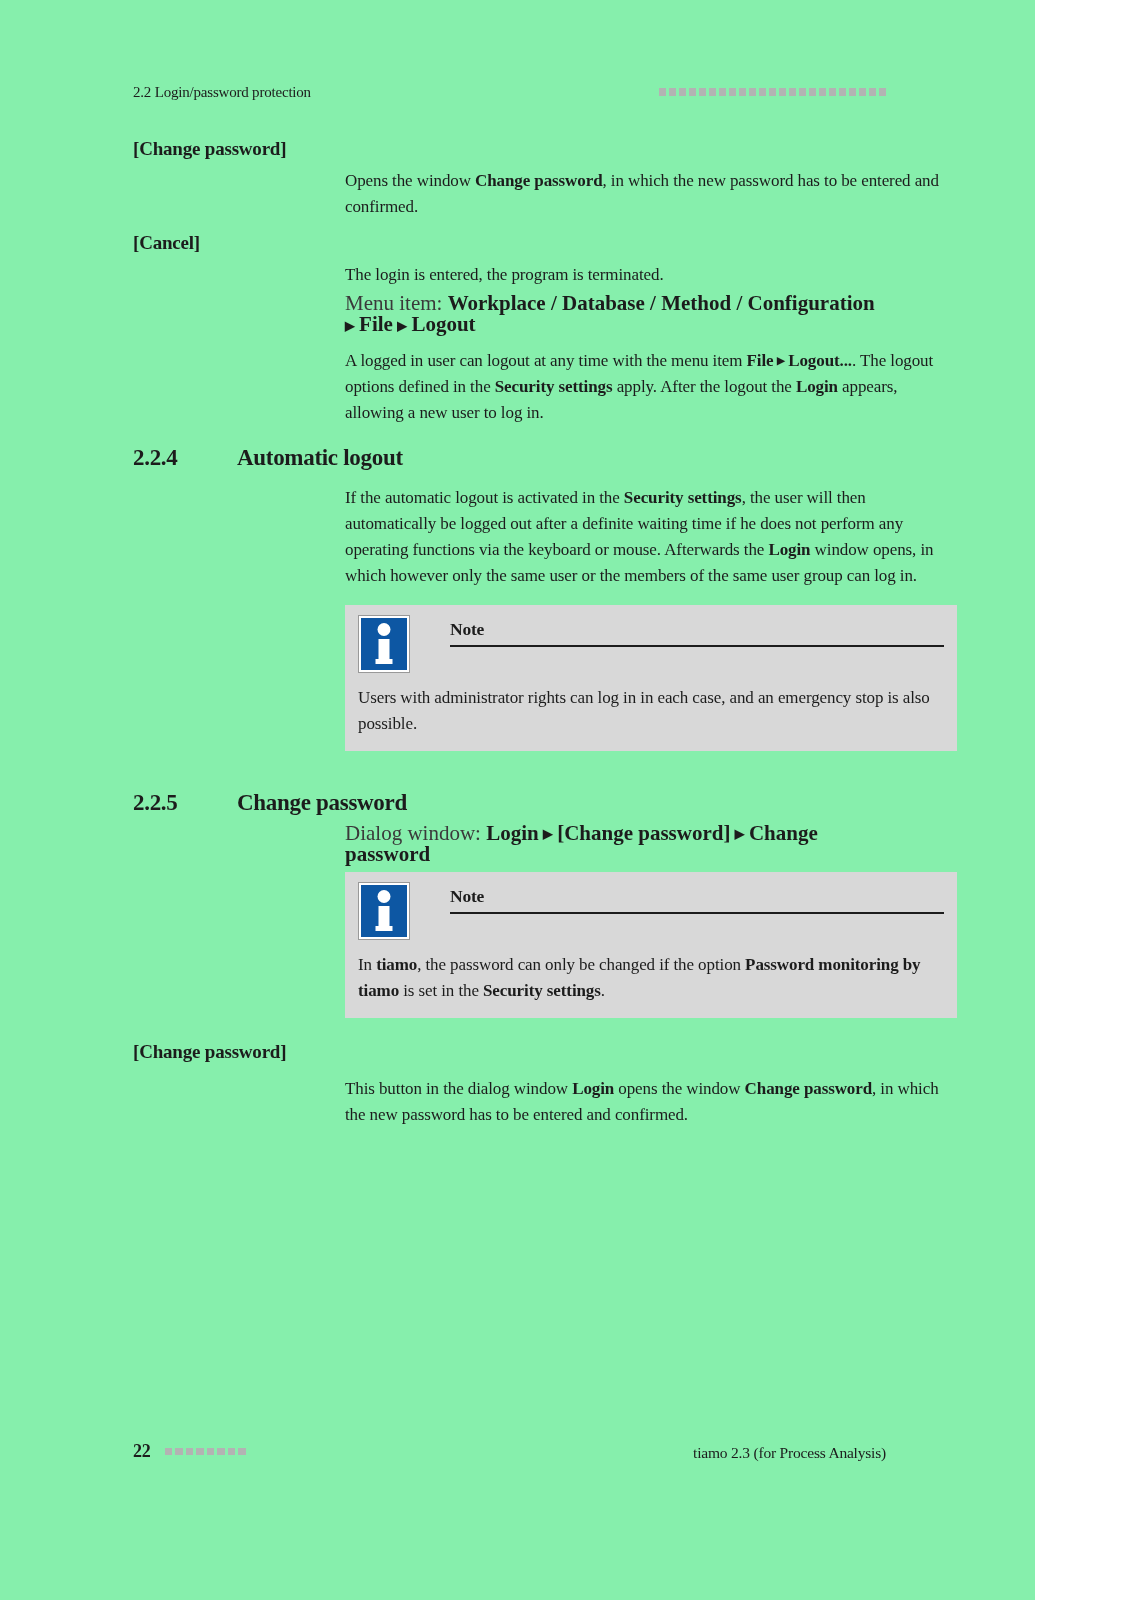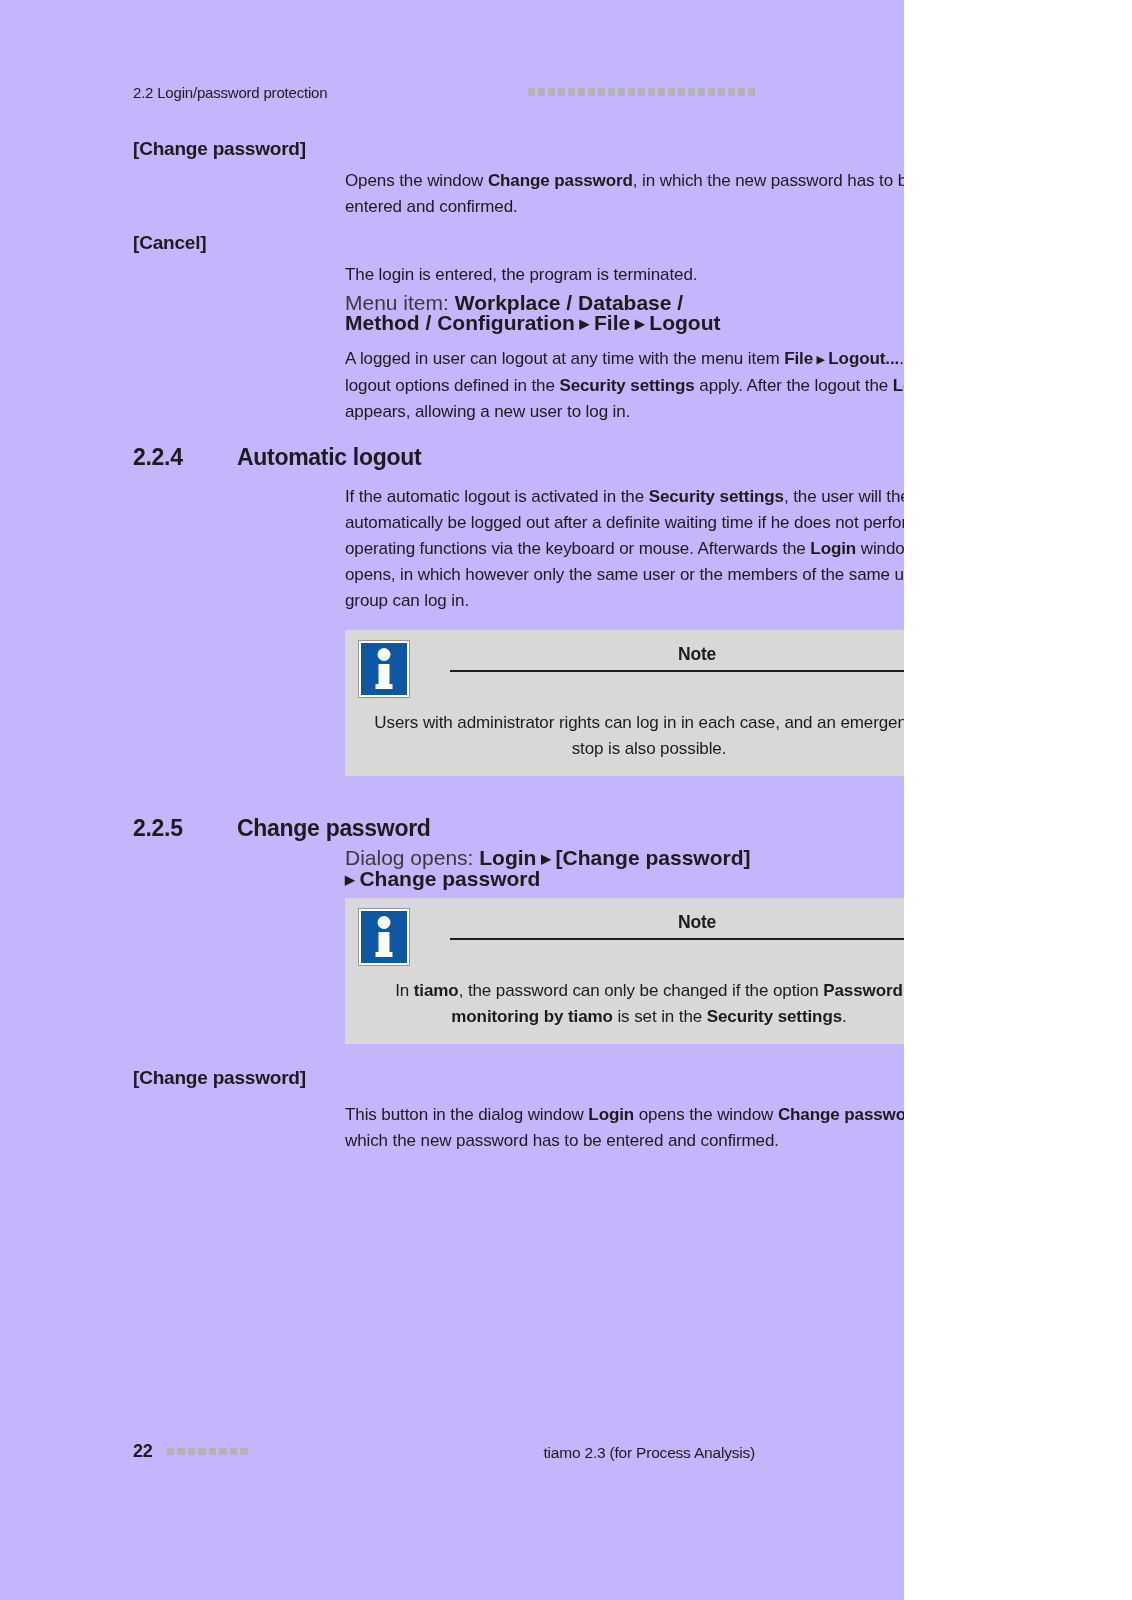--- a/index.html
+++ b/index.html
@@ -1,20 +1,20 @@
 <!DOCTYPE html>
 <html style="--note-bg: #d8d8d8; --icon-blue: #0d57a3; --square-gray: #b3b3b3;"><head>
 <meta charset="utf-8">
 <style>
   html,body{margin:0;padding:0;background:#fff;}
   .page{
     position:relative;
-    width:904px;height:1600px;
-    background:#c4b5fd;
-    font-family:Liberation Sans, sans-serif;
+    width:1035px;height:1600px;
+    background:#86efac;
+    font-family:Liberation Serif, serif;
     color:#1c1c1c;
     overflow:hidden;
   }
   .content{padding:84px 149px 0 133px;}
 
   
   .hdr{display:flex;justify-content:space-between;align-items:center;height:16px;}
   .hdr-label{font-size:15px;letter-spacing:-0.2px;}
   .sqrow{display:flex;gap:2.5px;align-items:center;}
   .sq{width:7.5px;height:7.5px;background:var(--square-gray,#b3b3b3);flex:none;}
@@ -41,21 +41,21 @@
   .sec .num{width:104px;flex:none;}
 
   
   .ref{margin:5px 0 0 212px;font-size:21px;line-height:20px;}
   .ref-224{margin-top:4px;}
   .ref-225{margin-top:6px;}
   .ref .lbl{color:#3a3a3a;}
 
   
   .note{margin:16px 0 0 212px;width:612px;box-sizing:border-box;
-        background:var(--note-bg,#d8d8d8);padding:10px 13px 14px 13px;text-align:center;}
+        background:var(--note-bg,#d8d8d8);padding:10px 13px 14px 13px;}
   .note-2{margin-top:8px;}
   .note-head{display:flex;align-items:flex-start;}
   .iicon{position:relative;width:50px;height:56px;flex:none;
          background:var(--icon-blue,#0d57a3);
          border:1px solid #999;box-shadow:inset 0 0 0 2px #fff;}
   .iicon .dot{position:absolute;left:50%;top:7px;transform:translateX(-50%);
               width:13px;height:13px;border-radius:50%;background:#fff;}
   .iicon .stem{position:absolute;left:50%;top:23px;transform:translateX(-50%);
               width:11px;height:20px;background:#fff;}
   .iicon .base{position:absolute;left:50%;top:43px;transform:translateX(-50%);
@@ -137,21 +137,21 @@
         </div>
       </div>
       <p class="note-body"><span>Users with administrator rights can log in in each case, and an emer­gency stop is also possible.</span></p>
     </div>
 
     <h2 class="sec sec-225">
       <span class="num">2.2.5</span>
       <span class="ttl">Change password</span>
     </h2>
     <p class="ref ref-225">
-      <span class="lbl">Dialog opens: </span><span><span class="b">Login</span><span class="b arr"> ▶ </span><span class="b">[Change password]</span><span class="b arr"> ▶ </span><span class="b">Change password</span></span>
+      <span class="lbl">Dialog window: </span><span><span class="b">Login</span><span class="b arr"> ▶ </span><span class="b">[Change password]</span><span class="b arr"> ▶ </span><span class="b">Change password</span></span>
     </p>
 
     <div class="note note-2">
       <div class="note-head">
         <div class="iicon">
           <span class="dot"></span>
           <span class="stem"></span>
           <span class="base"></span>
         </div>
         <div class="nt-wrap">

